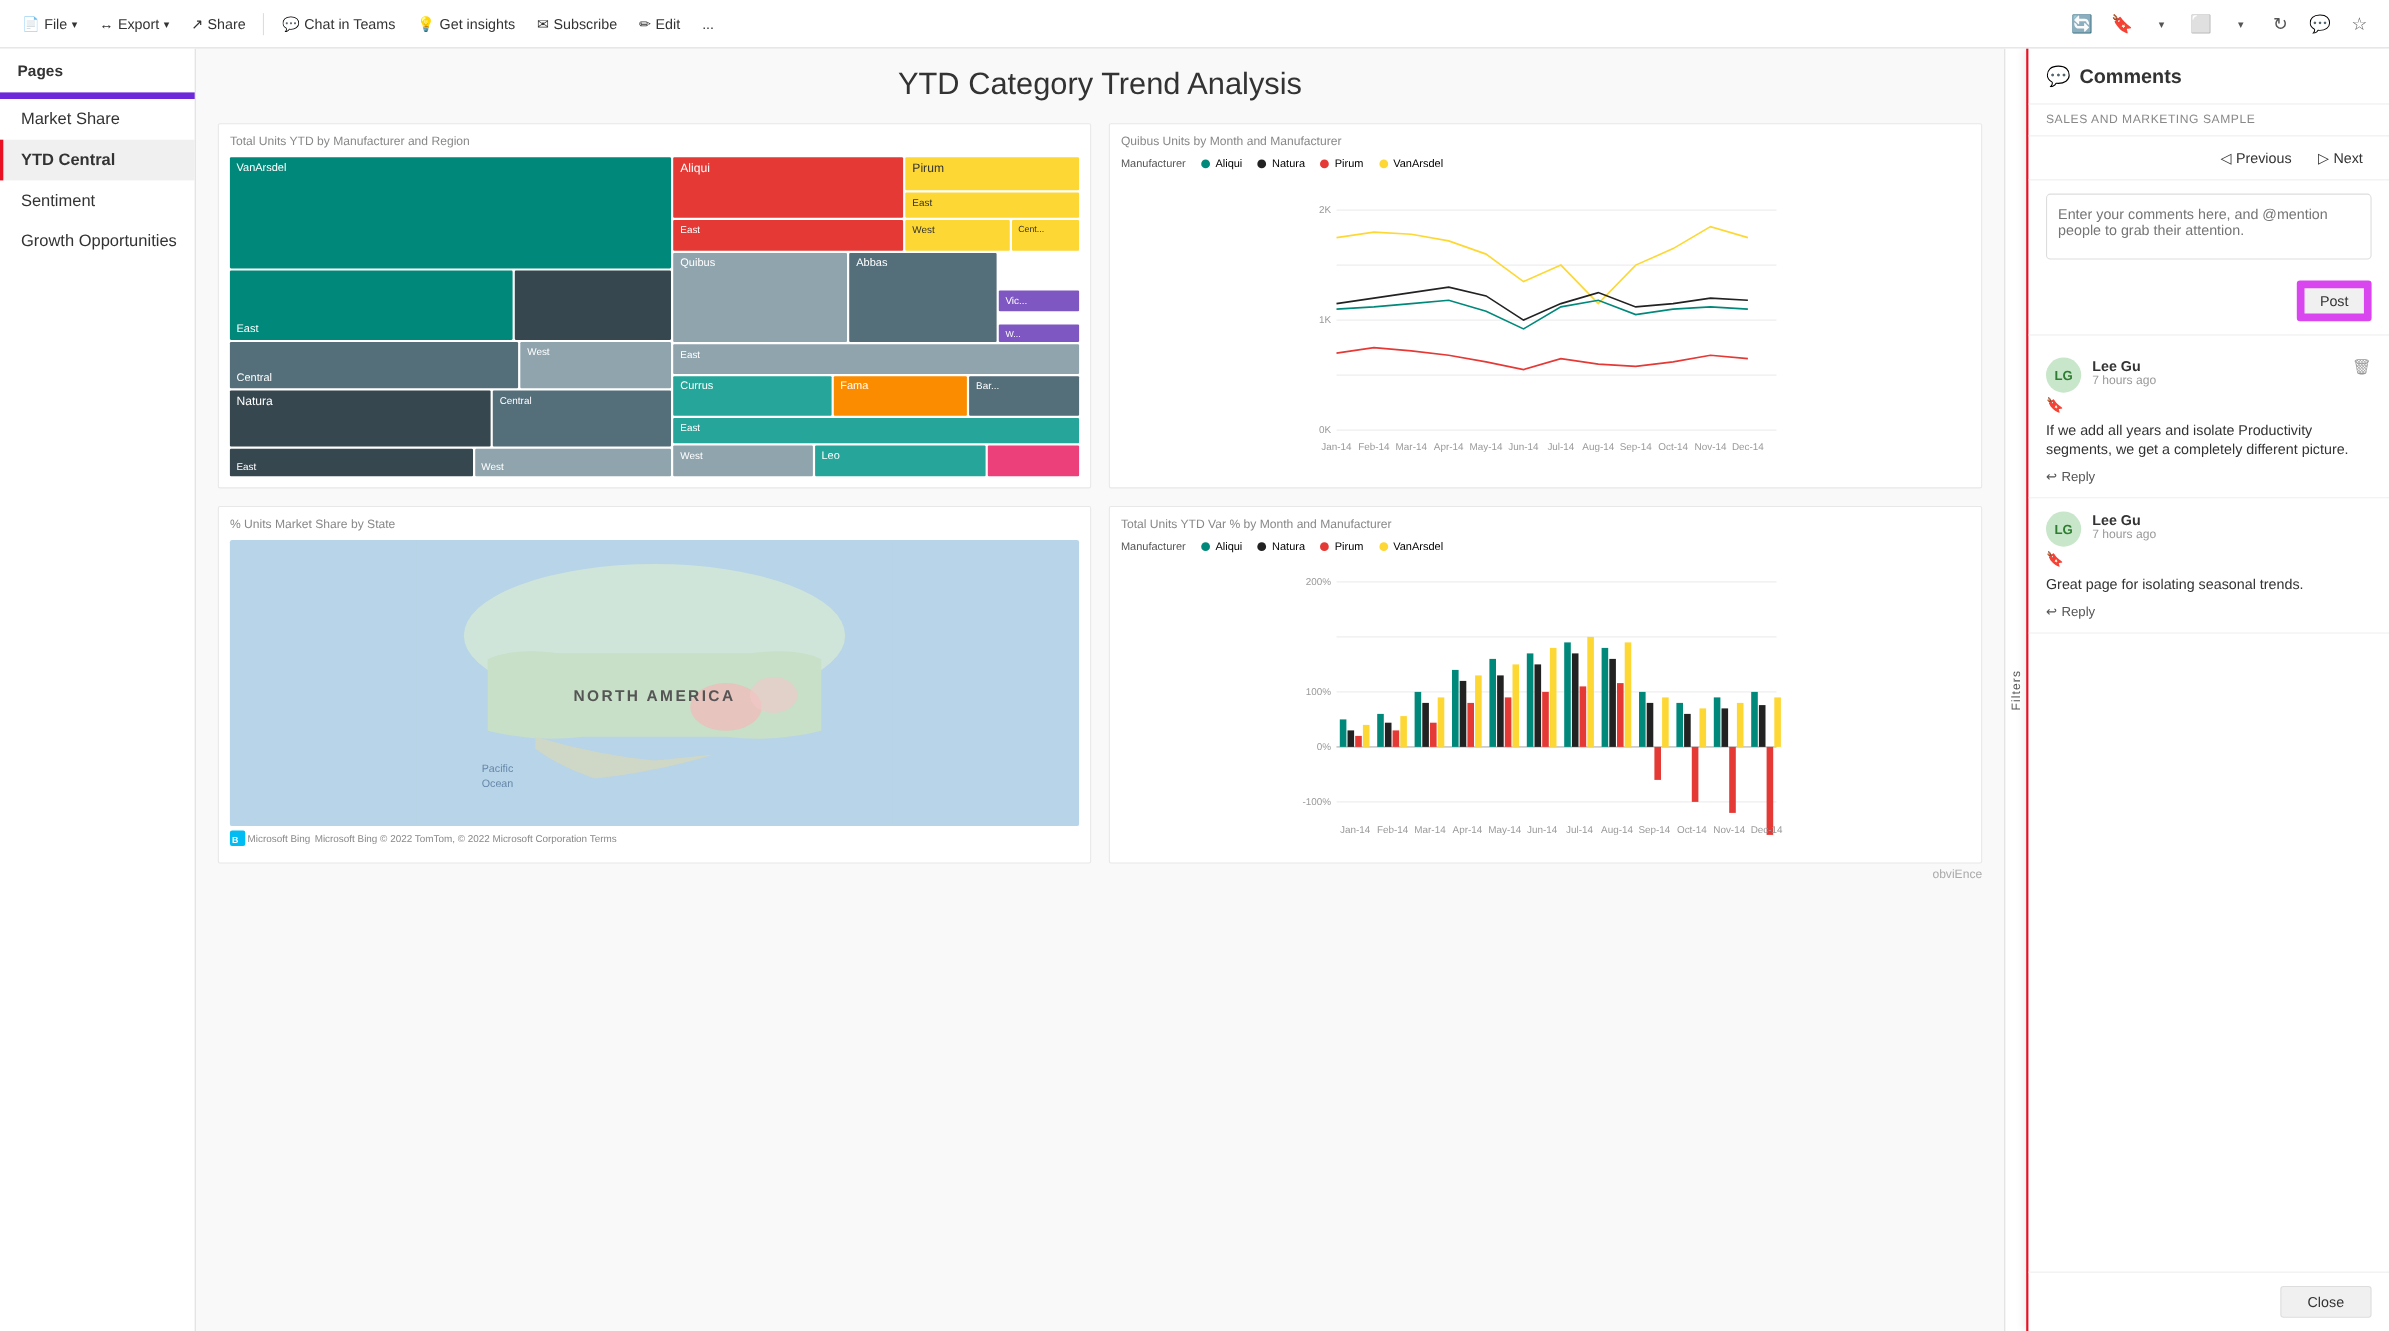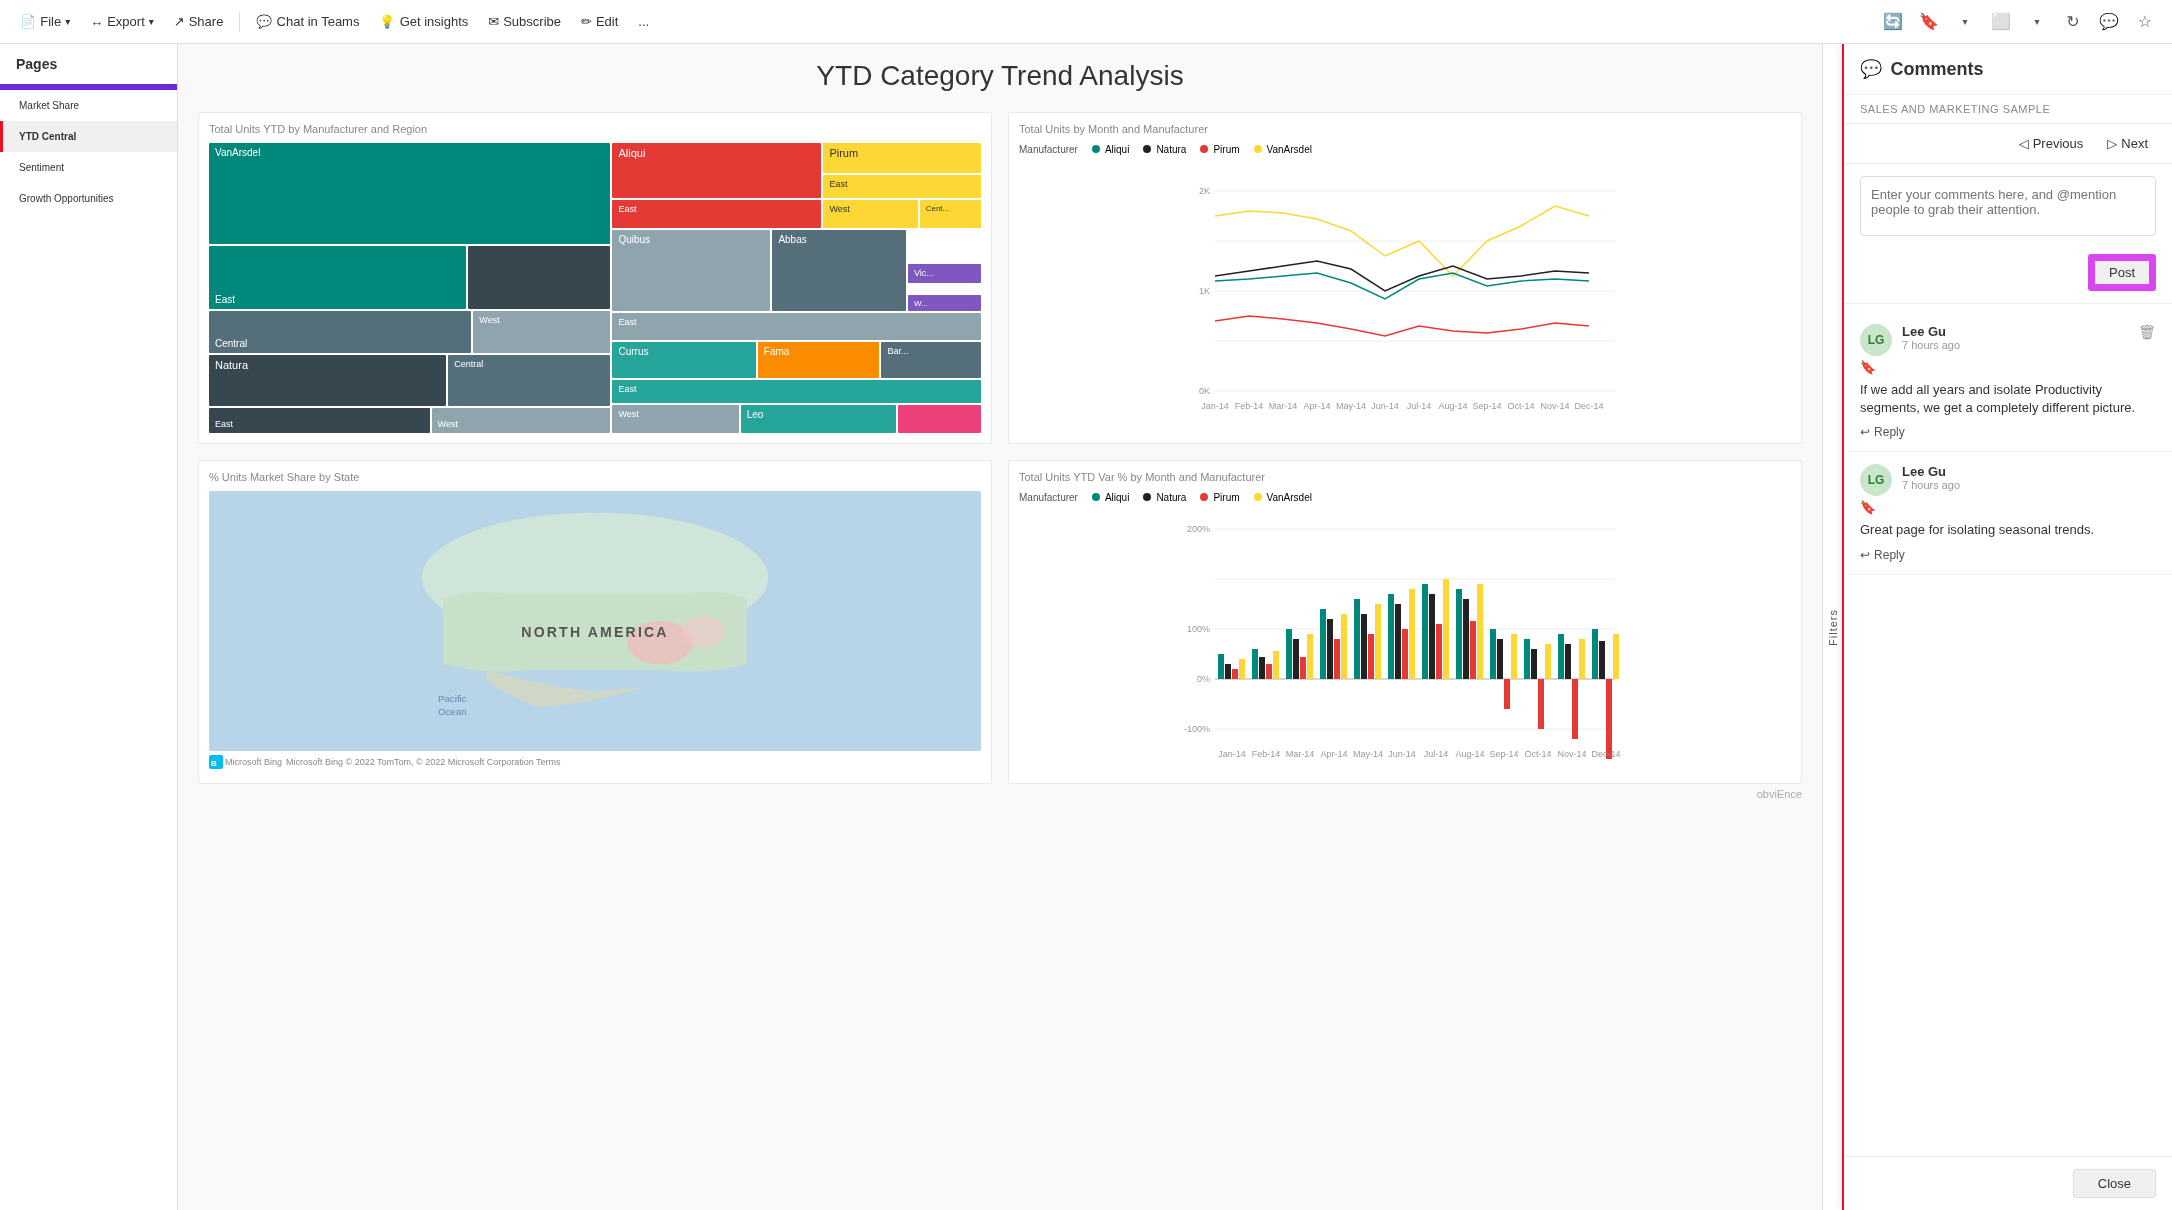--- a/index.html
+++ b/index.html
@@ -30,21 +30,21 @@
     
     .sidebar {
       width: 178px; background: #fff; border-right: 1px solid #ddd;
       display: flex; flex-direction: column; flex-shrink: 0;
     }
     .sidebar-header {
       padding: 12px 16px; font-size: 14px; font-weight: 600; color: #333;
       border-bottom: 6px solid #6d28d9;
     }
     .sidebar-item {
-      padding: 10px 16px; font-size: 10px; color: #333; cursor: pointer;
+      padding: 10px 16px; font-size: 15px; color: #333; cursor: pointer;
       border-left: 3px solid transparent;
     }
     .sidebar-item.active { background: #f0f0f0; border-left: 3px solid #e81123; font-weight: 600; }
 
     
     .content-area {
       flex: 1; display: flex; flex-direction: column; overflow: hidden; position: relative;
     }
 
     .page-content {
@@ -353,21 +353,21 @@
                 <div class="tm-cell tm-teal" style="flex:1;font-size:10px;">
                     <span>Leo</span>
                   </div>
                 <div class="tm-cell tm-pink" style="flex:0.5;"></div>
               </div>
             </div>
           </div>
         </div>
 
         <div class="chart-container">
-          <div class="chart-title">Total Units by Month and Manufacturer</div>
+          <div class="chart-title">Quibus Units by Month and Manufacturer</div>
           
           <div style="display:flex;gap:12px;align-items:center;margin-bottom:6px;font-size:10px;">
             <span style="color:#555;">Manufacturer</span>
             <span style="display:flex;align-items:center;gap:3px;">
               <svg width="12" height="12">
                   <circle cx="6" cy="6" r="4" fill="#00897b"></circle>
                 </svg>
               <span>Aliqui</span>
             </span>
             <span style="display:flex;align-items:center;gap:3px;">

